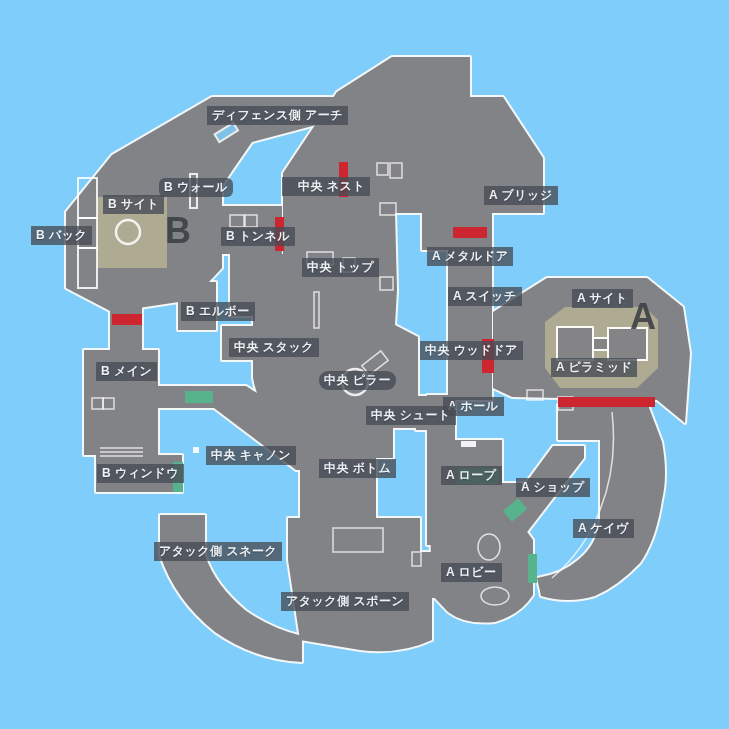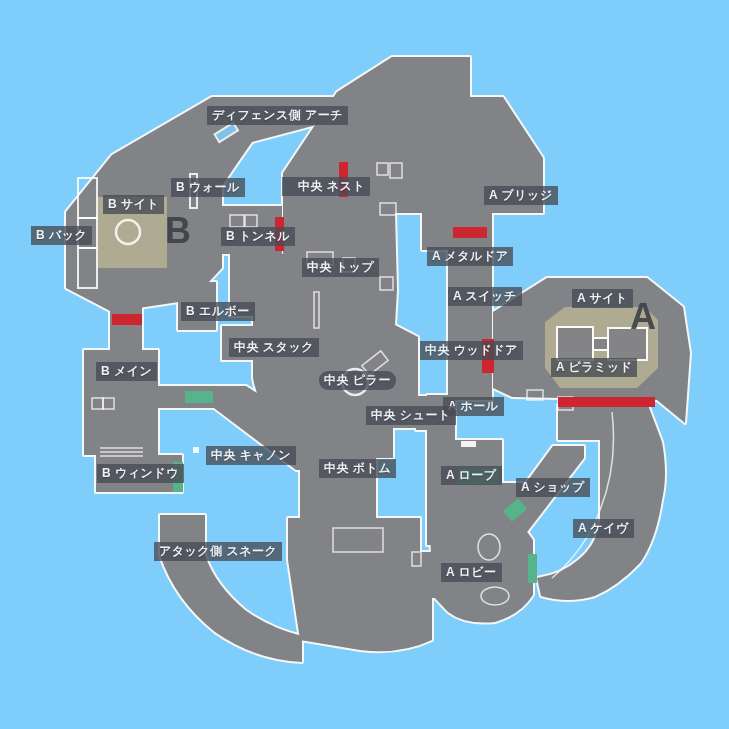--- a/index.html
+++ b/index.html
@@ -154,21 +154,21 @@
       <rect class="door-teal" x="185" y="391" width="28" height="12"></rect>
       <rect class="door-teal" x="173" y="462" width="10" height="30"></rect>
       <rect class="door-teal" x="458" y="468" width="40" height="16"></rect>
       <rect class="door-teal" x="505" y="503" width="20" height="14" transform="rotate(-40 515 510)"></rect>
       <rect class="door-teal" x="528" y="554" width="9" height="29"></rect>
     </g>
   </svg>
 
   <div id="callout-layer">
       <div class="pill" style="left: 207px; top: 106px;">ディフェンス側 アーチ</div>
-      <div class="pill" style="left: 171px; top: 178px;">B ウォール</div>
+      <div class="pill" style="left: 159px; top: 178px; border-radius: 6px;">B ウォール</div>
       <div class="pill" style="left: 282px; top: 177px; padding-left: 16px;">中央 ネスト</div>
       <div class="pill" style="left: 484px; top: 186px;">A ブリッジ</div>
       <div class="pill" style="left: 103px; top: 195px;">B サイト</div>
       <div class="pill" style="left: 31px; top: 226px;">B バック</div>
       <div class="pill" style="left: 221px; top: 227px;">B トンネル</div>
       <div class="pill" style="left: 427px; top: 247px;">A メタルドア</div>
       <div class="pill" style="left: 302px; top: 258px;">中央 トップ</div>
       <div class="pill" style="left: 448px; top: 287px;">A スイッチ</div>
       <div class="pill" style="left: 572px; top: 289px;">A サイト</div>
       <div class="pill" style="left: 181px; top: 302px;">B エルボー</div>
@@ -180,16 +180,17 @@
       <div class="pill" style="left: 443px; top: 397px;">A ホール</div>
       <div class="pill" style="left: 366px; top: 406px;">中央 シュート</div>
       <div class="pill" style="left: 206px; top: 446px;">中央 キャノン</div>
       <div class="pill" style="left: 319px; top: 459px;">中央 ボトム</div>
       <div class="pill" style="left: 441px; top: 466px;">A ロープ</div>
       <div class="pill" style="left: 97px; top: 464px;">B ウィンドウ</div>
       <div class="pill" style="left: 516px; top: 478px;">A ショップ</div>
       <div class="pill" style="left: 573px; top: 519px;">A ケイヴ</div>
       <div class="pill" style="left: 154px; top: 542px;">アタック側 スネーク</div>
       <div class="pill" style="left: 441px; top: 563px;">A ロビー</div>
+      <div class="pill" style="left: 281px; top: 592px;">アタック側 スポーン</div>
       <div class="site-letter" style="left: 165px; top: 214px;">B</div>
       <div class="site-letter" style="left: 630px; top: 300px;">A</div>
     </div>
 </div>
 
 </body></html>

